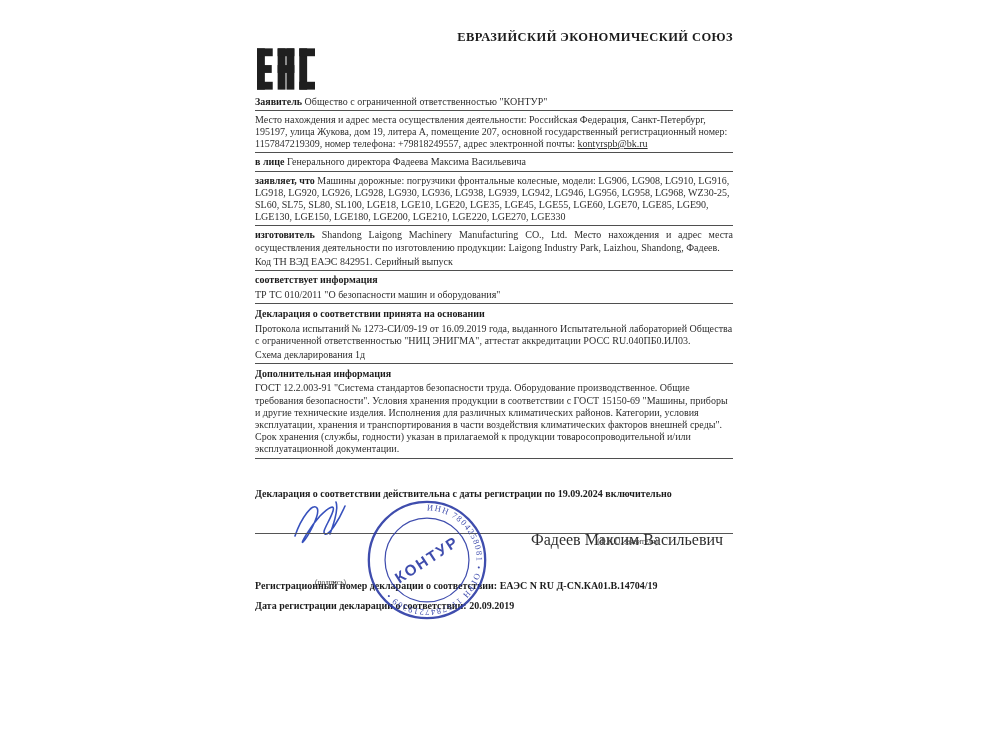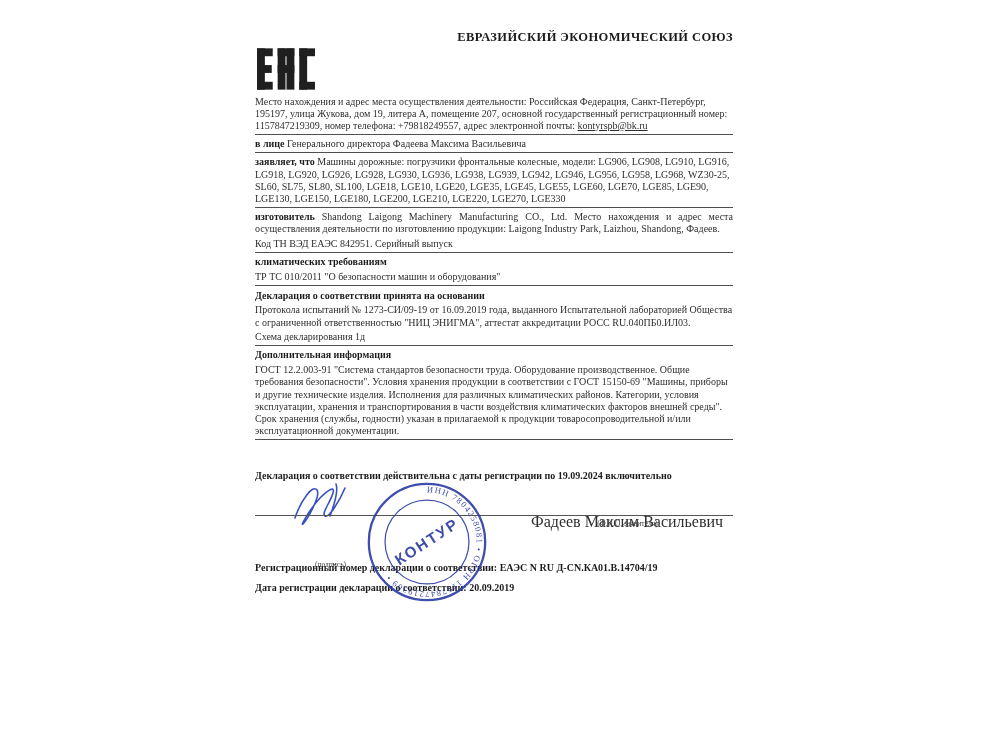--- a/index.html
+++ b/index.html
@@ -47,32 +47,33 @@
         <rect x="21" y="0" width="8" height="42"></rect>
           <rect x="30" y="0" width="8" height="42"></rect>
         <rect x="21" y="0" width="17" height="8"></rect>
           <rect x="21" y="17" width="17" height="8"></rect>
         <rect x="43" y="0" width="8" height="42"></rect>
           <rect x="43" y="0" width="16" height="8"></rect>
         <rect x="43" y="34" width="16" height="8"></rect>
       </g>
     </svg>
 
+    <p class="para rule-after"><span class="b">Заявитель</span> <span>Общество с ограниченной ответственностью "КОНТУР"</span></p>
 
     <p class="para rule-after"><span>Место нахождения и адрес места осуществления деятельности: Российская Федерация, Санкт-Петербург, 195197, улица Жукова, дом 19, литера А, помещение 207, основной государственный регистрационный номер: 1157847219309, номер телефона: +79818249557, адрес электронной почты:</span> <span class="u">kontyrspb@bk.ru</span></p>
 
     <p class="para rule-after"><span class="b">в лице</span> <span>Генерального директора Фадеева Максима Васильевича</span></p>
 
     <p class="para rule-after"><span class="b">заявляет, что</span> <span>Машины дорожные: погрузчики фронтальные колесные,  модели: LG906, LG908, LG910, LG916, LG918, LG920, LG926, LG928, LG930, LG936, LG938, LG939, LG942, LG946, LG956, LG958, LG968, WZ30-25, SL60, SL75, SL80, SL100, LGE18, LGE10, LGE20, LGE35, LGE45, LGE55, LGE60, LGE70, LGE85, LGE90, LGE130, LGE150, LGE180, LGE200, LGE210, LGE220, LGE270, LGE330</span></p>
 
     <p class="para just"><span class="b">изготовитель</span> <span>Shandong Laigong Machinery Manufacturing CO., Ltd. Место нахождения и адрес места осуществления деятельности по изготовлению продукции: Laigong Industry Park, Laizhou, Shandong, Фадеев.</span></p>
 
     <p class="para rule-after"><span>Код ТН ВЭД ЕАЭС 842951. Серийный выпуск</span></p>
 
-    <div class="heading">климатических требованиям</div>
+    <div class="heading">соответствует информация</div>
     <p class="para rule-after"><span>ТР ТС 010/2011 "О безопасности машин и оборудования"</span></p>
 
     <div class="heading">Декларация о соответствии принята на основании</div>
     <p class="para"><span>Протокола испытаний № 1273-СИ/09-19 от 16.09.2019 года, выданного Испытательной лабораторией Общества с ограниченной ответственностью "НИЦ ЭНИГМА", аттестат аккредитации РОСС RU.040ПБ0.ИЛ03.</span></p>
     <p class="para rule-after"><span>Схема декларирования 1д</span></p>
 
     <div class="heading">Дополнительная информация</div>
     <p class="para rule-after"><span>ГОСТ 12.2.003-91 "Система стандартов безопасности труда. Оборудование производственное. Общие требования безопасности". Условия хранения продукции в соответствии с ГОСТ 15150-69 "Машины, приборы и другие технические изделия. Исполнения для различных климатических районов. Категории, условия эксплуатации, хранения и транспортирования в части воздействия климатических факторов внешней среды". Срок хранения (службы, годности) указан в прилагаемой к продукции товаросопроводительной и/или эксплуатационной документации.</span></p>
 
     <div class="boldline">Декларация о соответствии действительна с даты регистрации по 19.09.2024 включительно</div>

